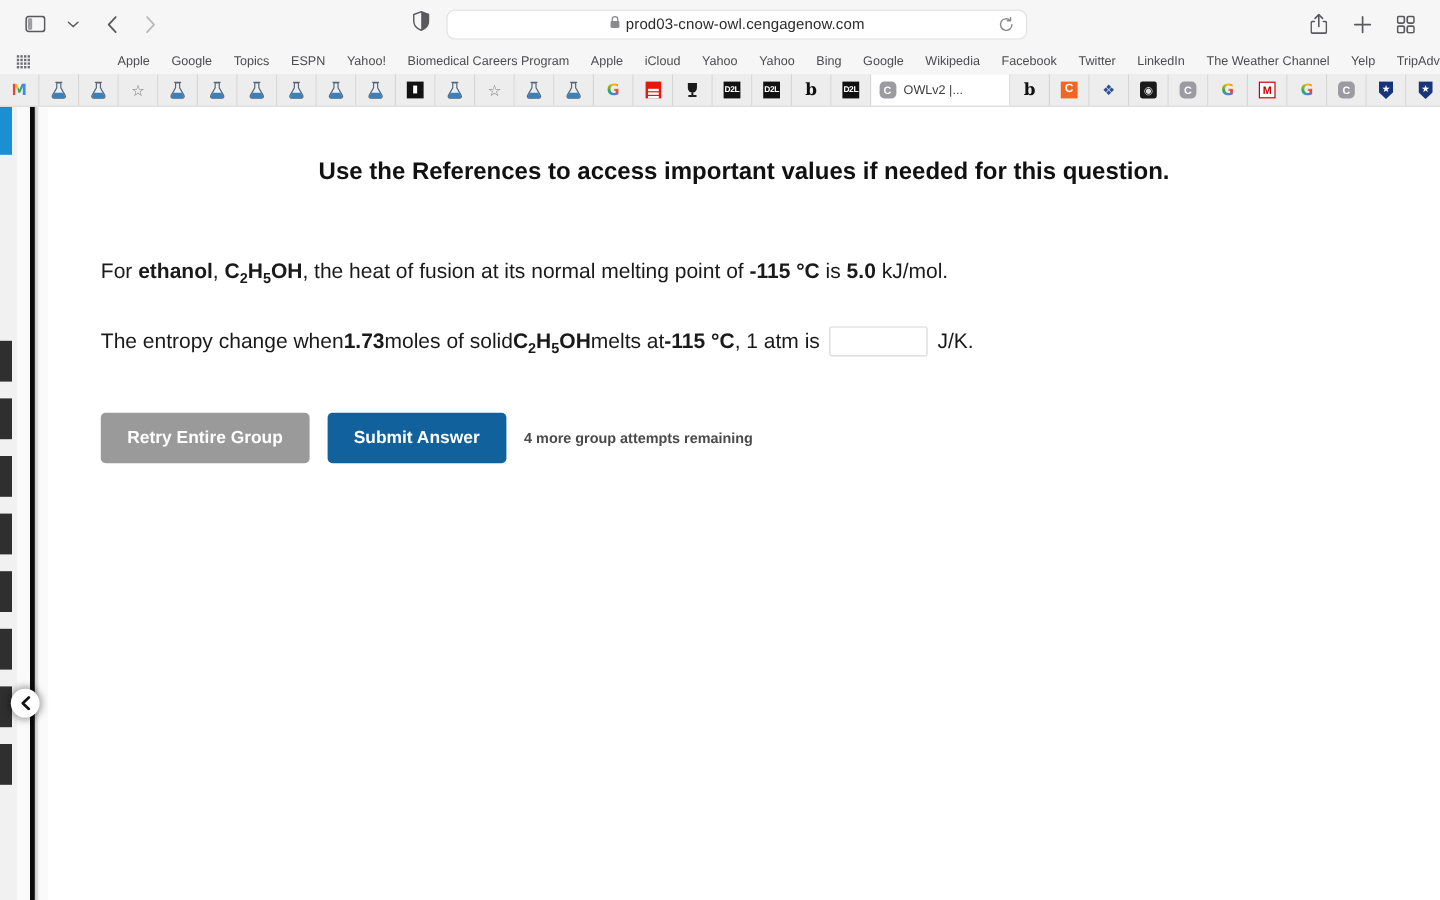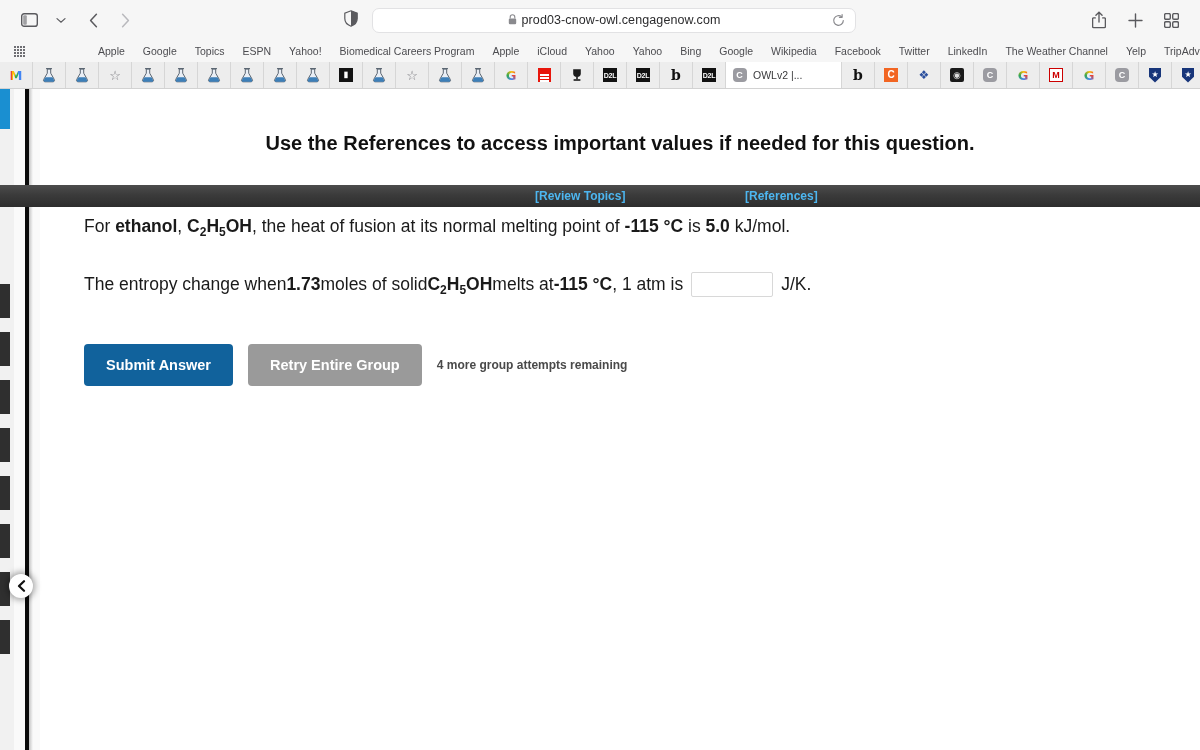--- a/index.html
+++ b/index.html
@@ -490,24 +490,20 @@
       </div>
       <div class="tab">
         <span class="fv">
           <span class="fv-shield">★</span>
         </span>
       </div>
     </div>
 
   <div class="viewport">
 
-    <div class="navbar-full">
-      <a class="navlink" style="left:535px;">[Review Topics]</a>
-      <a class="navlink" style="left:745px;">[References]</a>
-    </div>
 
     <div class="rail">
       <div class="rail-col"></div>
       <div class="rail-accent"></div>
       <div class="rail-seg" style="top:195px;height:34px;"></div>
       <div class="rail-seg" style="top:243px;height:34px;"></div>
       <div class="rail-seg" style="top:291px;height:34px;"></div>
       <div class="rail-seg" style="top:339px;height:34px;"></div>
       <div class="rail-seg" style="top:387px;height:34px;"></div>
       <div class="rail-seg" style="top:435px;height:34px;"></div>
@@ -540,22 +536,22 @@
               <span> moles of solid </span>
               <b><span>C</span><sub>2</sub><span>H</span><sub>5</sub><span>OH</span></b>
               <span> melts at </span>
               <b>-115 °C</b>
               <span>, 1 atm is</span>
               <input class="ansbox" type="text" value="" style="">
               <span>J/K.</span>
           </div>
 
           <div class="btnrow">
+            <button class="btn btn-retry">Retry Entire Group</button>
             <button class="btn btn-submit">Submit Answer</button>
-            <button class="btn btn-retry">Retry Entire Group</button>
             <span class="attempts">4 more group attempts remaining</span>
           </div>
 
         </div>
       </div>
     </div>
   </div>
 </div>
 
 </body></html>

